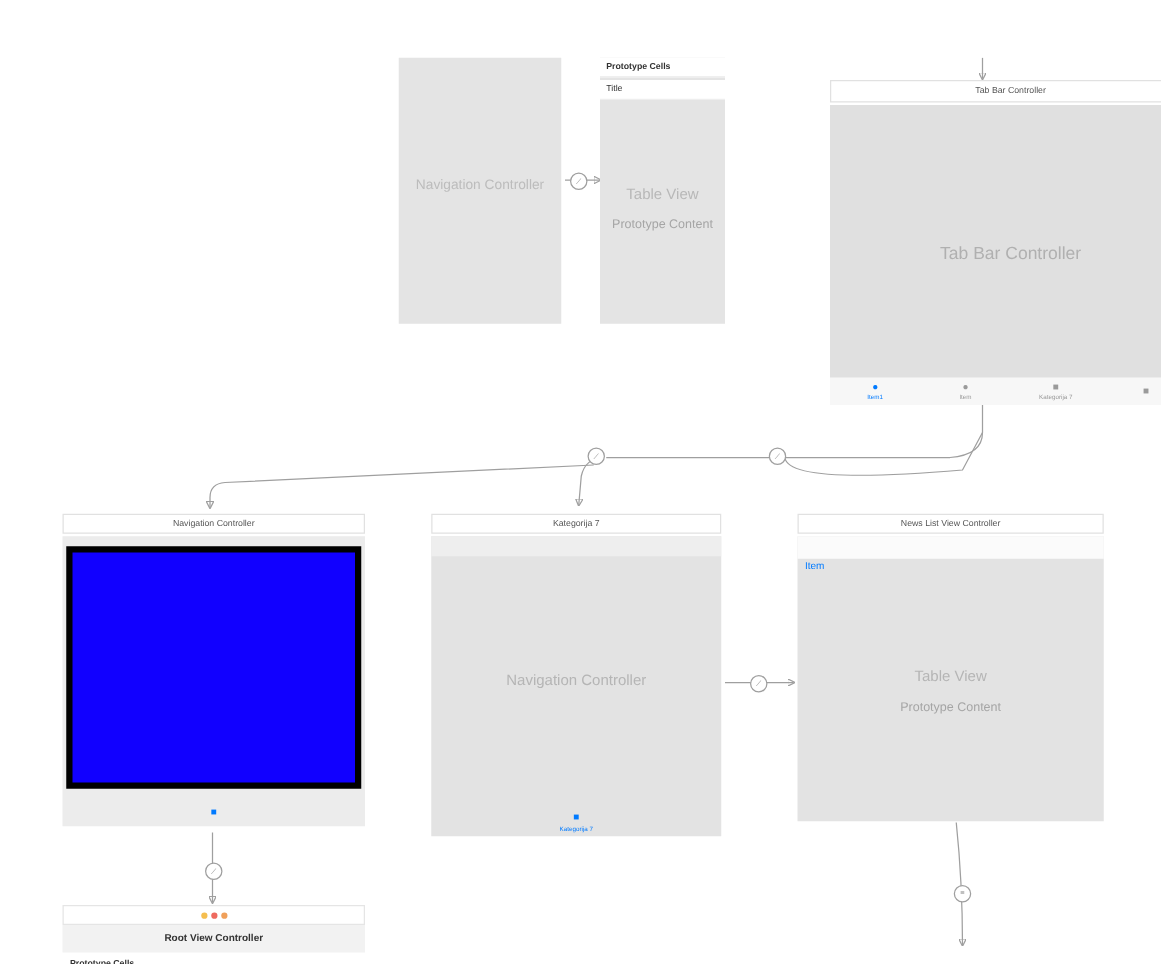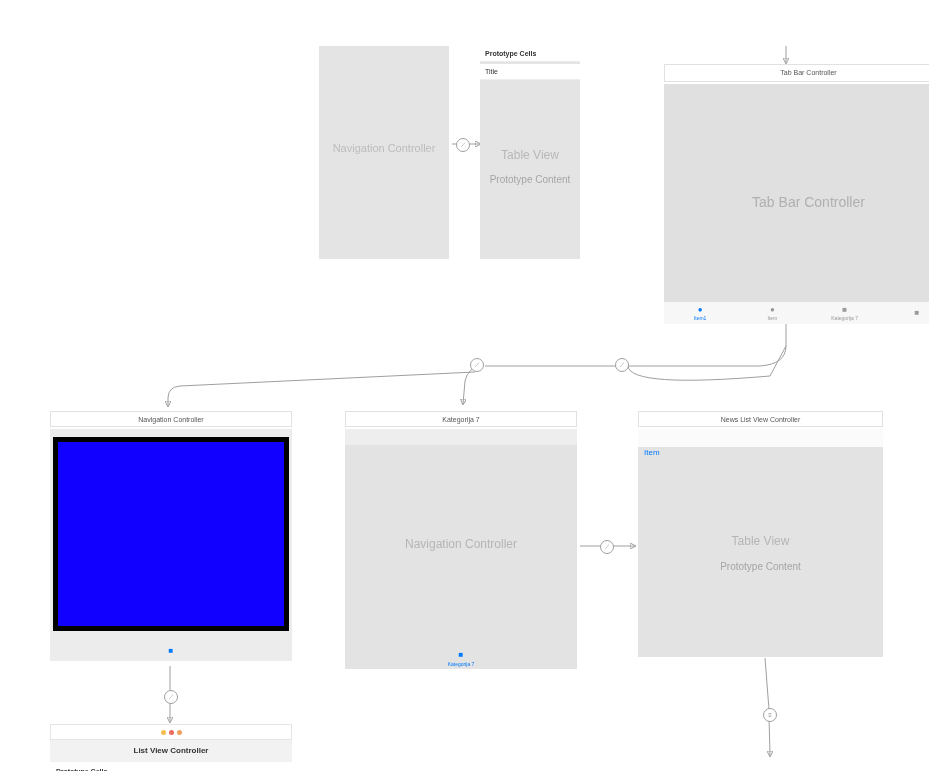--- a/index.html
+++ b/index.html
@@ -168,21 +168,21 @@
   <div class="segue" style="left:164px;top:644px;">
       <span>⟋</span>
     </div>
 
   <div id="sc-root" class="scene" style="left:50px;top:678px;width:242px;height:93px;">
     <div class="titlebar">
       <span class="dotS dY"></span>
       <span class="dotS dO"></span>
       <span class="dotS" style="background:#f0a05a;"></span>
     </div>
-    <div class="hdr">List View Controller</div>
+    <div class="hdr">Root View Controller</div>
     <div class="ph">Prototype Cells</div>
     <div class="rest"></div>
   </div>
 
   <div id="sc-nav3" class="scene" style="left:345px;top:365px;width:232px;height:258px;">
     <div class="title">Kategorija 7</div>
     <div id="nav3-body" class="body">
       <div id="nav3-header"></div>
       <div id="nav3-label" class="centerLabel">Navigation Controller</div>
       <div id="nav3-tabbar">

